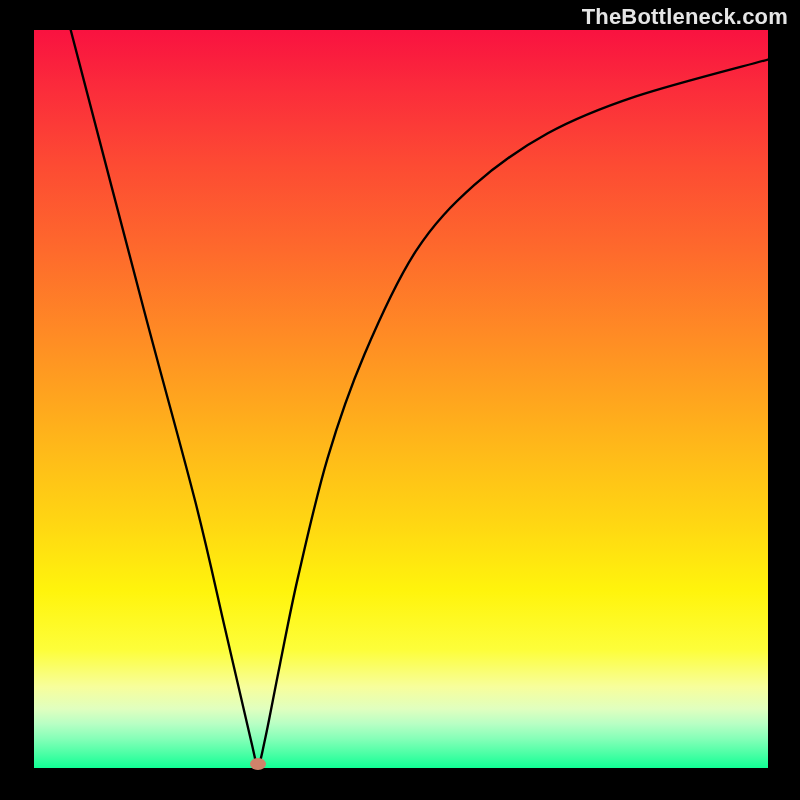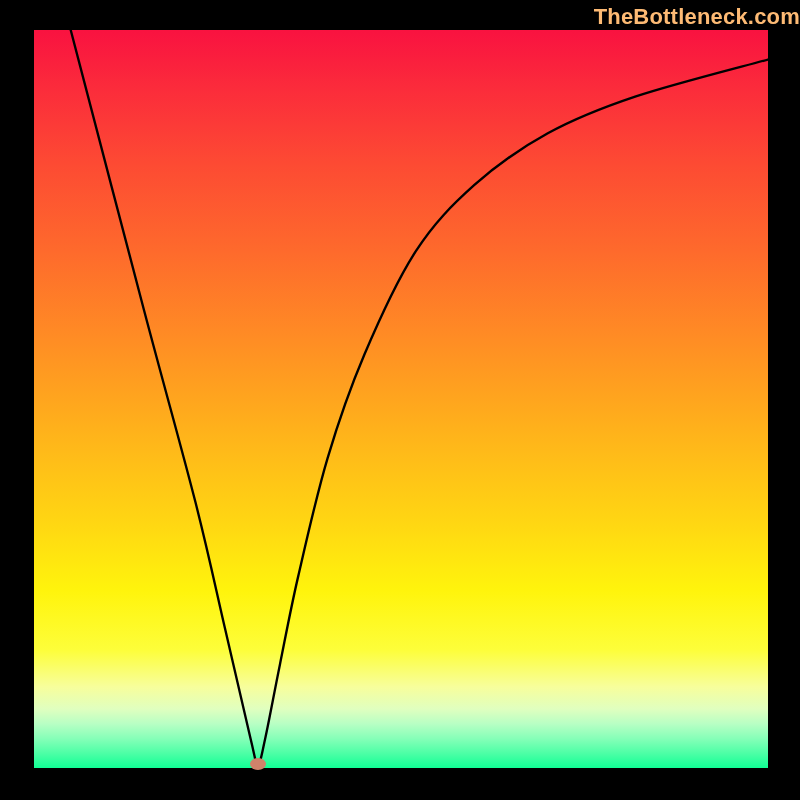--- a/index.html
+++ b/index.html
@@ -13,22 +13,22 @@
   }
   .frame {
     position: relative;
     width: 800px;
     height: 800px;
     background: #000;
   }
   .watermark {
     position: absolute;
     top: 4px;
-    right: 0;
-    color: #fdba74;
+    right: 12px;
+    color: #e5e5e5;
     font-size: 22px;
     font-weight: 600;
     letter-spacing: 0.2px;
     z-index: 10;
   }
   .plot-area {
     position: absolute;
     left: 34px;
     top: 30px;
     width: 734px;

